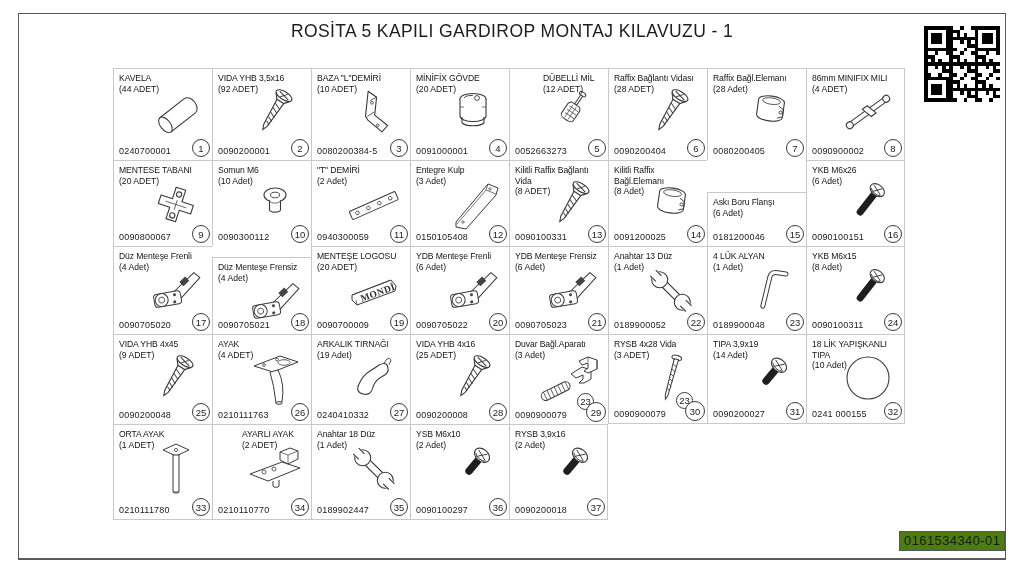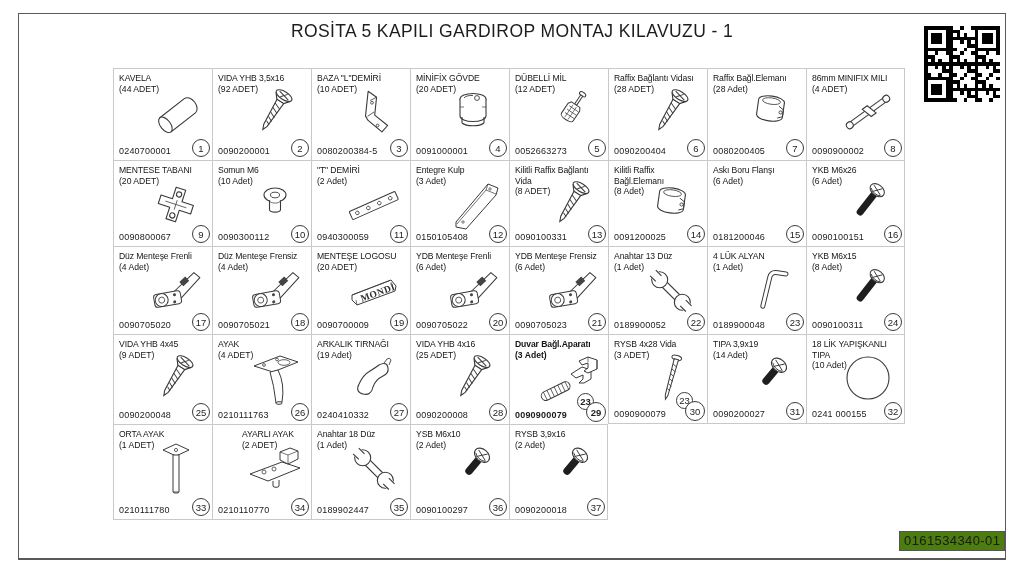--- a/index.html
+++ b/index.html
@@ -278,21 +278,21 @@
             <circle cx="39" cy="14" r="2.4" fill="none" stroke-width=".9"></circle>
             <path d="M26,14 a9,3.5 0 0 1 9,-2.6" fill="none" stroke-width=".9"></path>
             <path d="M22,23 h4 m18,0 h4" fill="none" stroke-width=".7"></path>
           </g>
         </svg></div>
     <div class="part-code">0091000001</div>
     <div class="badges">
         <div class="badge">4</div>
       </div>
   </div>
-    <div class="cell" style="grid-area: 1 / 5;">
+    <div class="cell" style="grid-area: 1 / 5; padding-left: 28px;">
     <div class="part-name">DÜBELLİ MİL</div>
     <div class="part-qty">(12 ADET)</div>
     <div class="illus"><svg viewBox="0 0 70 56" width="70" height="56">
           <g transform="rotate(34 35 26)" stroke="#3a3a3a" stroke-width="1" fill="#fff">
             <ellipse cx="35" cy="7" rx="3.5" ry="2"></ellipse>
             <path d="M33.8,8.5 v11 h2.4 v-11 z"></path>
             <path d="M30,19.5 h10 l2,3 v12 a7,3 0 0 1 -14,0 v-12 z"></path>
             <path d="M30.5,24 h11 M30.5,28 h11 M30.5,32 h11" fill="none" stroke-width=".7"></path>
             <path d="M33,21 v15 M37,21 v15" fill="none" stroke-width=".6"></path>
           </g>
@@ -444,21 +444,21 @@
             <ellipse cx="35" cy="17" rx="9" ry="3.2" fill="none" stroke-width=".8"></ellipse>
             <path d="M43,21 l5,3 v7 l-5,2" fill="none" stroke-width=".9"></path>
             <circle cx="45.5" cy="27" r="1.6" fill="none" stroke-width=".8"></circle>
           </g>
         </svg></div>
     <div class="part-code">0091200025</div>
     <div class="badges">
         <div class="badge">14</div>
       </div>
   </div>
-    <div class="cell" style="grid-area: 2 / 7;">
+    <div class="cell" style="grid-area: 2 / 7; margin-top: 32px;">
     <div class="part-name">Askı Boru Flanşı</div>
     <div class="part-qty">(6 Adet)</div>
     <div class="illus"><svg viewBox="0 0 70 56" width="70" height="56"></svg></div>
     <div class="part-code">0181200046</div>
     <div class="badges">
         <div class="badge">15</div>
       </div>
   </div>
     <div class="cell edge-r" style="grid-area: 2 / 8;">
     <div class="part-name">YKB M6x26</div>
@@ -487,21 +487,21 @@
             <circle cx="19.5" cy="35.5" r="3" fill="none" stroke-width=".8"></circle>
             <circle cx="33" cy="32.5" r="1.5" fill="#444" stroke="none"></circle>
             <circle cx="32" cy="39.5" r="1.5" fill="#444" stroke="none"></circle>
           </g>
         </svg></div>
     <div class="part-code">0090705020</div>
     <div class="badges">
         <div class="badge">17</div>
       </div>
   </div>
-    <div class="cell" style="grid-area: 3 / 2;">
+    <div class="cell" style="grid-area: 3 / 2; margin-top: 11px;">
     <div class="part-name">Düz Menteşe Frensiz</div>
     <div class="part-qty">(4 Adet)</div>
     <div class="illus"><svg viewBox="0 0 70 56" width="70" height="56">
           <g transform="rotate(-10 35 30)" stroke="#3a3a3a" stroke-width="1" fill="#fff" stroke-linejoin="round">
             <path d="M29,32 L56,14 L61,20 L35,40 z"></path>
             <rect x="41" y="18" width="8" height="6" transform="rotate(-33 45 21)" fill="#444" stroke="none"></rect>
             <rect x="12" y="29" width="27" height="13" rx="3"></rect>
             <circle cx="19.5" cy="35.5" r="6.5"></circle>
             <circle cx="19.5" cy="35.5" r="3" fill="none" stroke-width=".8"></circle>
             <circle cx="33" cy="32.5" r="1.5" fill="#444" stroke="none"></circle>
@@ -673,21 +673,21 @@
             <path d="M31,16 L33,44 L35,49 L37,44 L39,16 z"></path>
             <path d="M31.5,20 l7,3 M32,25 l6.6,3 M32.5,30 l6,3 M33,35 l5.2,2.6 M33.5,39.5 l4.4,2.2" fill="none" stroke-width=".9"></path>
             <path d="M29,7.5 l12,3 M37.5,6 l-5,6" fill="none" stroke-width="1"></path>
           </g>
         </svg></div>
     <div class="part-code">0090200008</div>
     <div class="badges">
         <div class="badge">28</div>
       </div>
   </div>
-    <div class="cell" style="grid-area: 4 / 5; font-weight: bold;">
+    <div class="cell" style="grid-area: 4 / 5;">
     <div class="part-name">Duvar Bağl.Aparatı</div>
     <div class="part-qty">(3 Adet)</div>
     <div class="illus"><svg viewBox="0 0 70 56" width="70" height="56">
           <g stroke="#3a3a3a" stroke-width="1" fill="#fff" stroke-linejoin="round">
             <g transform="rotate(-26 22 40)">
               <rect x="3" y="35" width="31" height="9" rx="4.5"></rect>
               <path d="M7,35 v9 M11,35 v9 M15,35 v9 M19,35 v9 M23,35 v9 M27,35 v9 M31,35 v9" stroke-width=".7" fill="none"></path>
             </g>
             <path d="M34,24 l11,-7 9,3 v9 l-7,4 h-5 l4,-4 v-4 l-7,3 z"></path>
             <path d="M42,11 l9,-4 9,3 v9 l-9,4 -4,-2 4,-3 v-5 l-6,2 z"></path>

